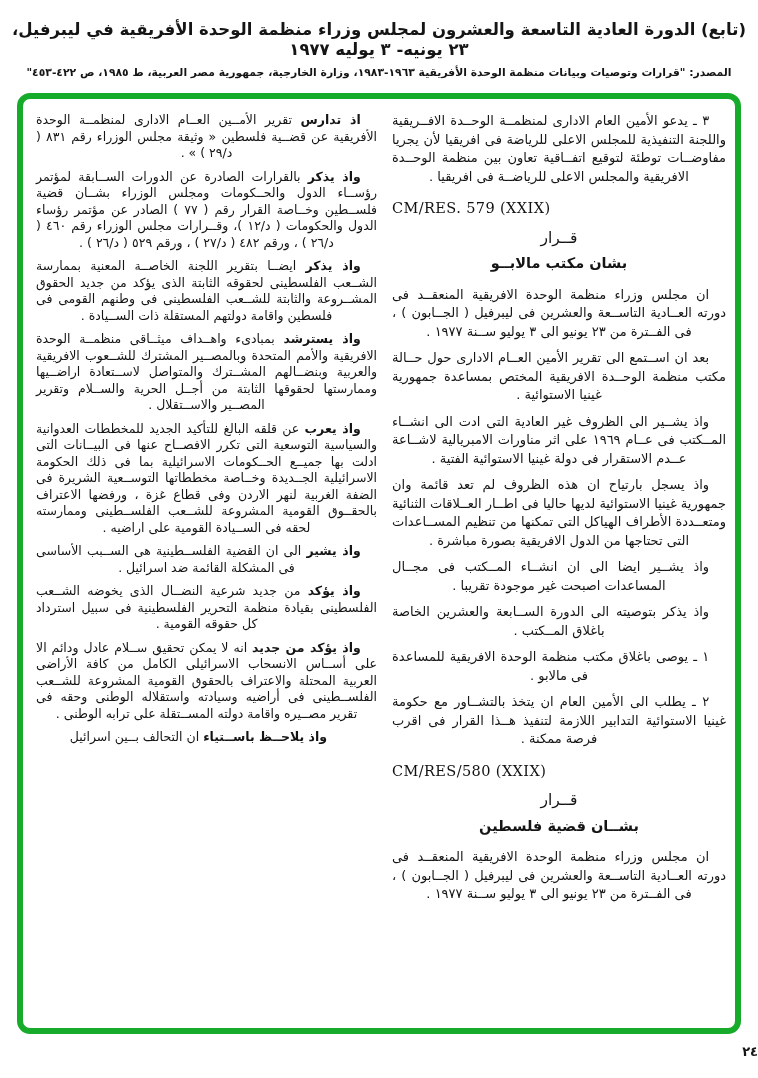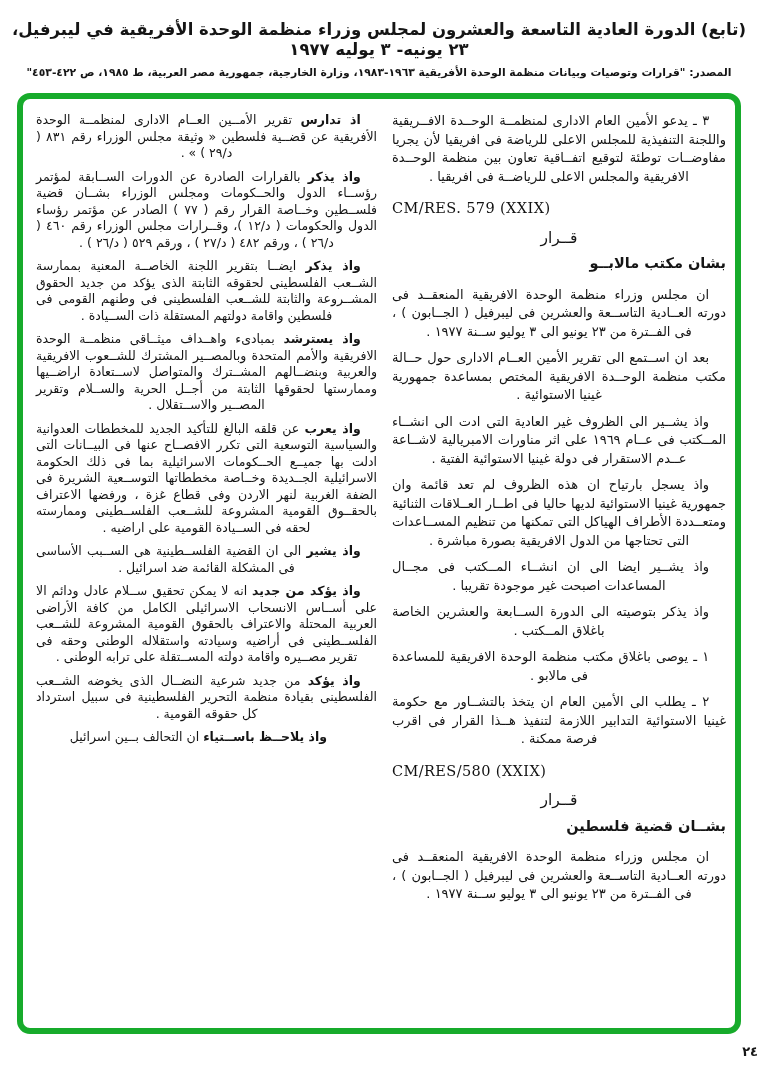--- a/index.html
+++ b/index.html
@@ -53,21 +53,21 @@
     margin:13px 0 4px 0;
     color:#111;
   }
   .heading{
     text-align:center;
     font-weight:normal;
     font-size:15.5px;
     margin:11px 0 7px 0;
   }
   .subheading{
-    text-align:right;
+    text-align:center;
     font-weight:bold;
     font-size:14.5px;
     margin:0 0 13px 0;
   }
 
   
   .page-number{
     direction:rtl;
     text-align:right;
     font-weight:bold;
@@ -104,21 +104,21 @@
         <div class="subheading">بشــان قضية فلسطين</div>
         <p class="para">ان مجلس وزراء منظمة الوحدة الافريقية المنعقــد فى دورته العــادية التاســعة والعشرين فى ليبرفيل ( الجــابون ) ، فى الفــترة من ٢٣ يونيو الى ٣ يوليو ســنة ١٩٧٧ .</p>
       </div>
     <div class="col col-left" id="col-left">
         <p class="para"><b>اذ تدارس</b> تقرير الأمــين العــام الادارى لمنظمــة الوحدة الأفريقية عن قضــية فلسطين « وثيقة مجلس الوزراء رقم ٨٣١ ( د/٢٩ ) » .</p>
         <p class="para"><b>واذ يذكر</b> بالقرارات الصادرة عن الدورات الســابقة لمؤتمر رؤســاء الدول والحــكومات ومجلس الوزراء بشــان قضية فلســطين وخــاصة القرار رقم ( ٧٧ ) الصادر عن مؤتمر رؤساء الدول والحكومات ( د/١٢ )، وقــرارات مجلس الوزراء رقم ٤٦٠ ( د/٢٦ ) ، ورقم ٤٨٢ ( د/٢٧ ) ، ورقم ٥٢٩ ( د/٢٦ ) .</p>
         <p class="para"><b>واذ يذكر</b> ايضــا بتقرير اللجنة الخاصــة المعنية بممارسة الشــعب الفلسطينى لحقوقه الثابتة الذى يؤكد من جديد الحقوق المشــروعة والثابتة للشــعب الفلسطينى فى وطنهم القومى فى فلسطين واقامة دولتهم المستقلة ذات الســيادة .</p>
         <p class="para"><b>واذ يسترشد</b> بمبادىء واهــداف ميثــاقى منظمــة الوحدة الافريقية والأمم المتحدة وبالمصــير المشترك للشــعوب الافريقية والعربية وبنضــالهم المشــترك والمتواصل لاســتعادة اراضــيها وممارستها لحقوقها الثابتة من أجــل الحرية والســلام وتقرير المصــير والاســتقلال .</p>
         <p class="para"><b>واذ يعرب</b> عن قلقه البالغ للتأكيد الجديد للمخططات العدوانية والسياسية التوسعية التى تكرر الافصــاح عنها فى البيــانات التى ادلت بها جميــع الحــكومات الاسرائيلية بما فى ذلك الحكومة الاسرائيلية الجــديدة وخــاصة مخططاتها التوســعية الشريرة فى الضفة الغربية لنهر الاردن وفى قطاع غزة ، ورفضها الاعتراف بالحقــوق القومية المشروعة للشــعب الفلســطينى وممارسته لحقه فى الســيادة القومية على اراضيه .</p>
         <p class="para"><b>واذ يشير</b> الى ان القضية الفلســطينية هى الســبب الأساسى فى المشكلة القائمة ضد اسرائيل .</p>
+        <p class="para"><b>واذ يؤكد</b> من جديد شرعية النضــال الذى يخوضه الشــعب الفلسطينى بقيادة منظمة التحرير الفلسطينية فى سبيل استرداد كل حقوقه القومية .</p>
         <p class="para"><b>واذ يؤكد من جديد</b> انه لا يمكن تحقيق ســلام عادل ودائم الا على أســاس الانسحاب الاسرائيلى الكامل من كافة الأراضى العربية المحتلة والاعتراف بالحقوق القومية المشروعة للشــعب الفلســطينى فى أراضيه وسيادته واستقلاله الوطنى وحقه فى تقرير مصــيره واقامة دولته المســتقلة على ترابه الوطنى .</p>
-        <p class="para"><b>واذ يؤكد</b> من جديد شرعية النضــال الذى يخوضه الشــعب الفلسطينى بقيادة منظمة التحرير الفلسطينية فى سبيل استرداد كل حقوقه القومية .</p>
         <p class="para"><b>واذ يلاحــظ باســتياء</b> ان التحالف بــين اسرائيل</p>
       </div>
   </div>
 
   <div class="page-number">٢٤</div>
 
 </div>
 
 </body></html>

